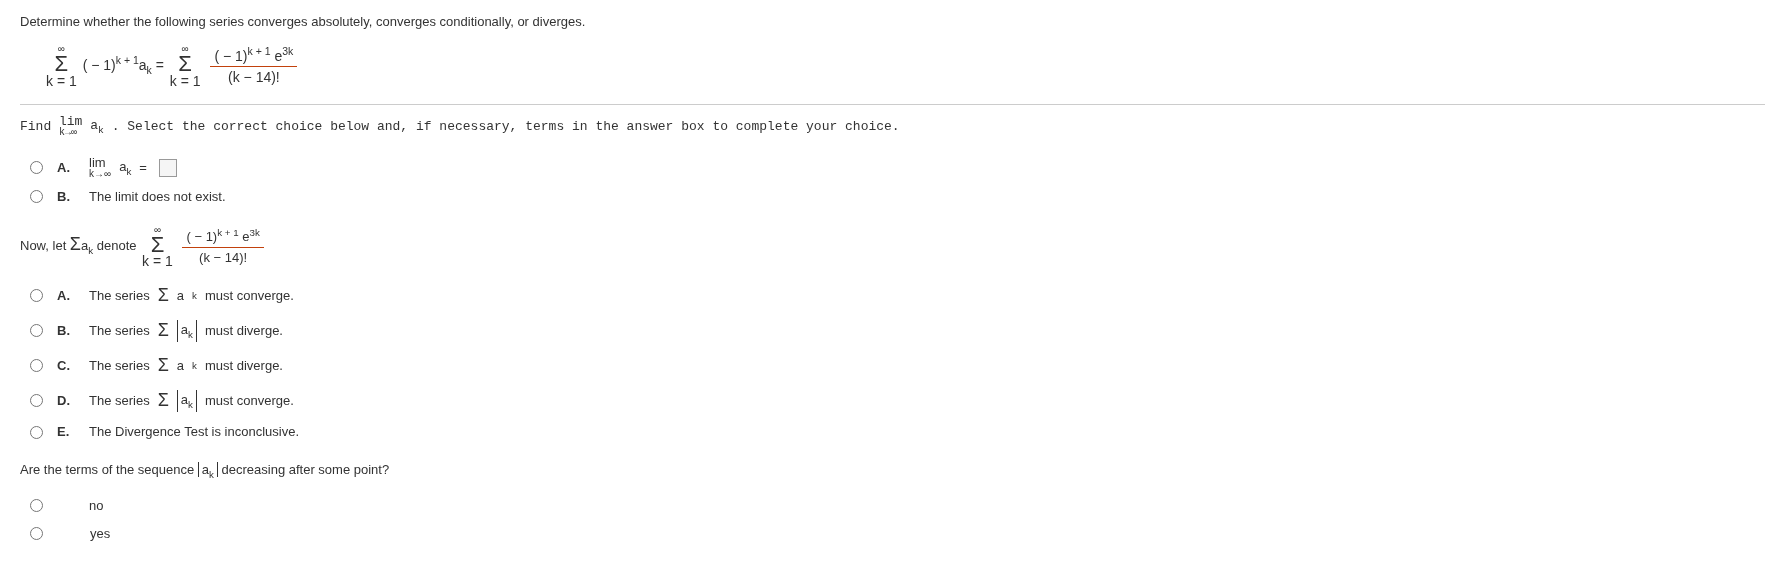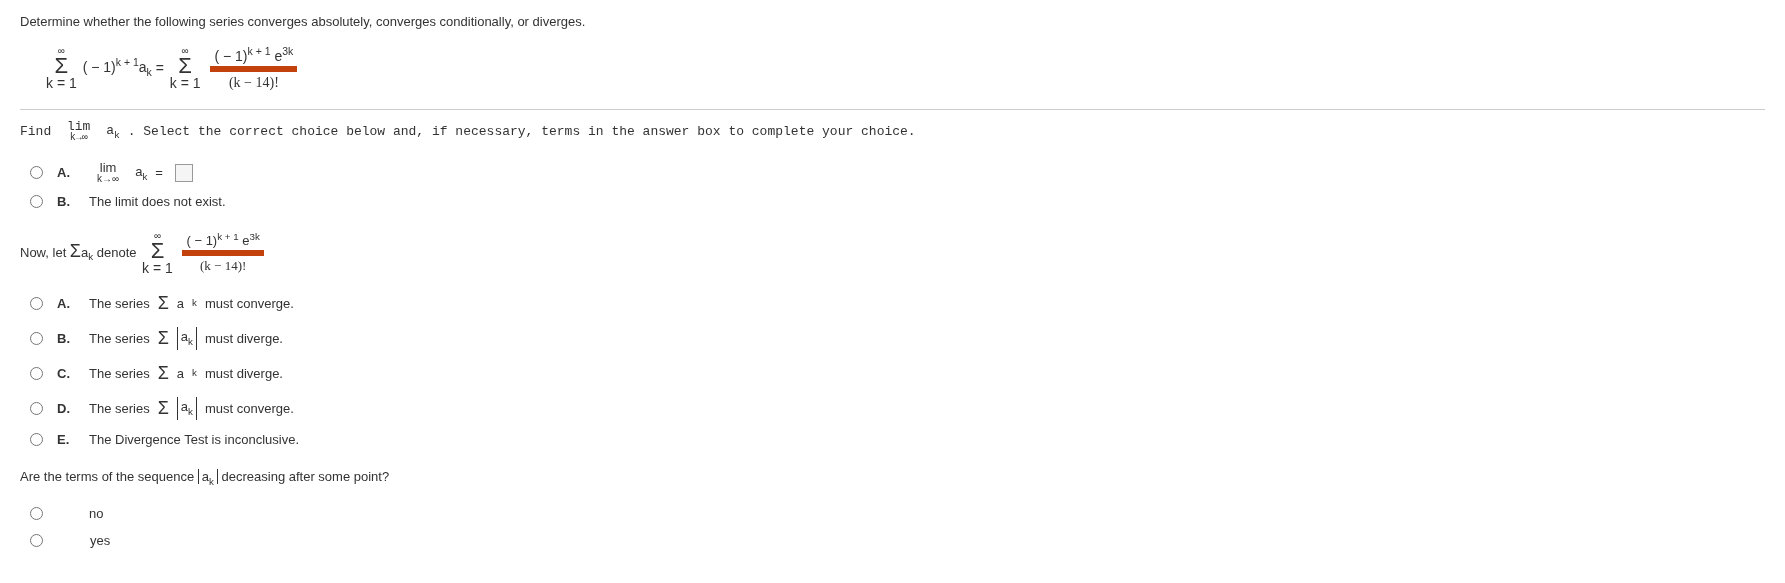--- a/index.html
+++ b/index.html
@@ -86,33 +86,31 @@
       display: block;
     }
     .frac {
       display: inline-block;
       text-align: center;
       vertical-align: middle;
       margin: 0 4px;
     }
     .frac .num {
       display: block;
-      border-bottom: 6px solid #c2410c;
+      border-bottom: 1px solid #c2410c;
       padding: 0 4px;
     }
     .frac .den {
       display: block;
       padding: 0 4px;
-      font-family: Liberation Serif, serif;
     }
     .limit-block {
       display: inline-block;
-      text-align: center;
-      vertical-align: middle;
-      margin: 0 8px;
+      vertical-align: middle;
+      margin: 0 0;
       line-height: 1;
     }
     .limit-block .lim {
       display: block;
     }
     .limit-block .under {
       display: block;
       font-size: 10px;
     }
     .math-inline {

